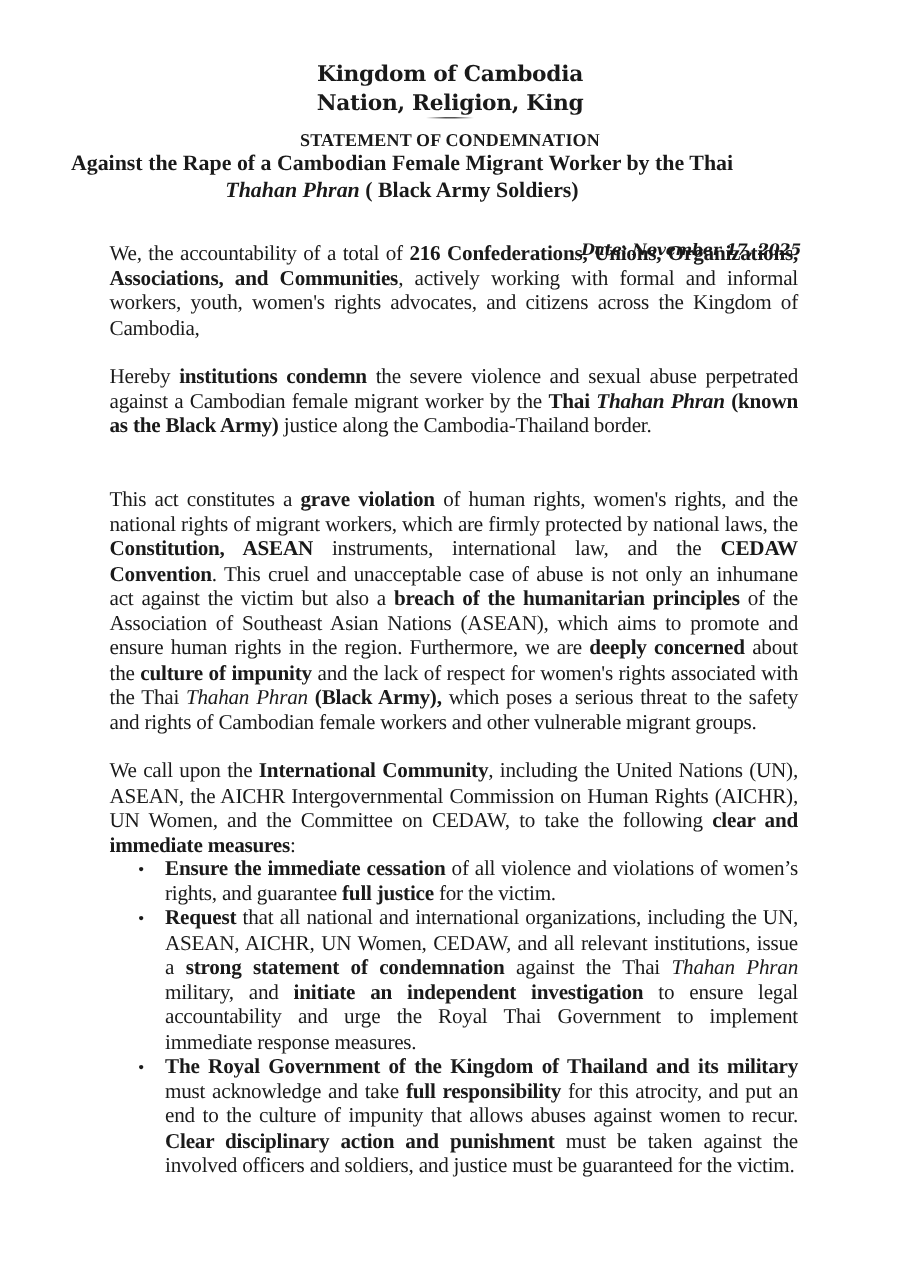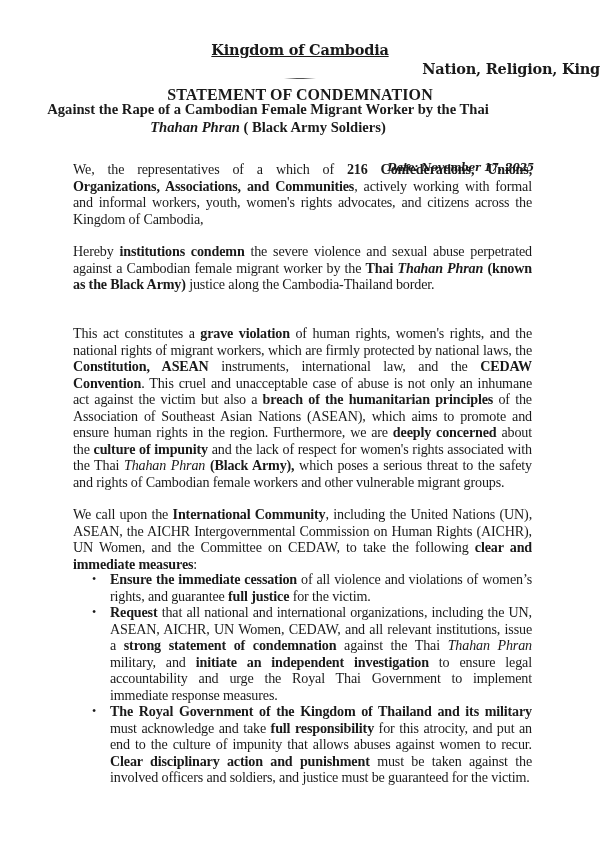--- a/index.html
+++ b/index.html
@@ -6,29 +6,29 @@
     body {
       width: 600px; height: 849px; overflow: hidden; position: relative;
       color: #1a1a1a;
     }
     .page { position: absolute; left: 0; top: 0; width: 600px; height: 849px; }
     .hdr {
       position: absolute; left: 0; width: 600px; text-align: center;
       font-family: "DejaVu Serif", serif; font-weight: bold; font-size: 14.5px;
       line-height: 19px; letter-spacing: -0.2px;
     }
-    .hdr1 { top: 40px; text-decoration: underline; }
-    .hdr2 { top: 59px; text-align: right; }
+    .hdr1 { top: 40px; }
+    .hdr2 { top: 59px; }
     .divider {
       position: absolute; top: 78px; left: 284px; width: 32px; height: 1px;
       background: linear-gradient(to right, rgba(0,0,0,0), #555 40%, #555 60%, rgba(0,0,0,0));
     }
     .stmt {
       position: absolute; top: 86px; left: 0; width: 600px; text-align: center;
-      font-family: "Liberation Serif", serif; font-weight: bold; font-size: 16px;
+      font-family: "Liberation Serif", serif; font-weight: bold; font-size: 12px;
       letter-spacing: 0.1px;
     }
     .title {
       position: absolute; left: 0; width: 536px; text-align: center;
       font-family: "Liberation Serif", serif; font-weight: bold; font-size: 14.6px;
       line-height: 18px;
     }
     .title1 { top: 100px; }
     .title2 { top: 118px; }
     .date {
@@ -66,21 +66,21 @@
   <div class="hdr hdr1">Kingdom of Cambodia</div>
   <div class="hdr hdr2">Nation, Religion, King</div>
   <div class="divider"></div>
 
   <div class="stmt">STATEMENT OF CONDEMNATION</div>
   <div class="title title1">Against the Rape of a Cambodian Female Migrant Worker by the Thai</div>
   <div class="title title2"><i>Thahan Phran</i><span> ( Black Army Soldiers)</span></div>
 
   <div class="date">Date: November 17, 2025</div>
 
-  <div class="body p1"><span>We, the representatives of a which of </span><b>216 Confederations, Unions, Organizations, Associations, and Communities</b><span>, actively working with formal and informal workers, youth, women's rights advocates, and citizens across the Kingdom of Cambodia,</span></div>
+  <div class="body p1"><span>We, the accountability of a total of </span><b>216 Confederations, Unions, Organizations, Associations, and Communities</b><span>, actively working with formal and informal workers, youth, women's rights advocates, and citizens across the Kingdom of Cambodia,</span></div>
 
   <div class="body p2"><span>Hereby </span><b>institutions condemn</b><span> the severe violence and sexual abuse perpetrated against a Cambodian female migrant worker by the </span><b>Thai </b><b><i>Thahan Phran</i></b><b> (known as the Black Army)</b><span> justice along the Cambodia-Thailand border.</span></div>
 
   <div class="body p3"><span>This act constitutes a </span><b>grave violation</b><span> of human rights, women's rights, and the national rights of migrant workers, which are firmly protected by national laws, the </span><b>Constitution, ASEAN</b><span> instruments, international law, and the </span><b>CEDAW Convention</b><span>. This cruel and unacceptable case of abuse is not only an inhumane act against the victim but also a </span><b>breach of the humanitarian principles</b><span> of the Association of Southeast Asian Nations (ASEAN), which aims to promote and ensure human rights in the region. Furthermore, we are </span><b>deeply concerned</b><span> about the </span><b>culture of impunity</b><span> and the lack of respect for women's rights associated with the Thai </span><i>Thahan Phran</i><span> </span><b>(Black Army),</b><span> which poses a serious threat to the safety and rights of Cambodian female workers and other vulnerable migrant groups.</span></div>
 
   <div class="body p4"><span>We call upon the </span><b>International Community</b><span>, including the United Nations (UN), ASEAN, the AICHR Intergovernmental Commission on Human Rights (AICHR), UN Women, and the Committee on CEDAW, to take the following </span><b>clear and immediate measures</b><span>:</span></div>
 
   <ul class="measures">
     <li><span class="bullet">•</span><b>Ensure the immediate cessation</b><span> of all violence and violations of women’s rights, and guarantee </span><b>full justice</b><span> for the victim.</span></li>
     <li><span class="bullet">•</span><b>Request</b><span> that all national and international organizations, including the UN, ASEAN, AICHR, UN Women, CEDAW, and all relevant institutions, issue a </span><b>strong statement of condemnation</b><span> against the Thai </span><i>Thahan Phran</i><span> military, and </span><b>initiate an independent investigation</b><span> to ensure legal accountability and urge the Royal Thai Government to implement immediate response measures.</span></li>

